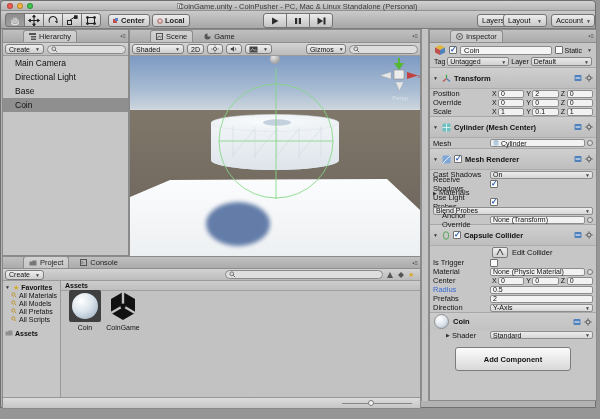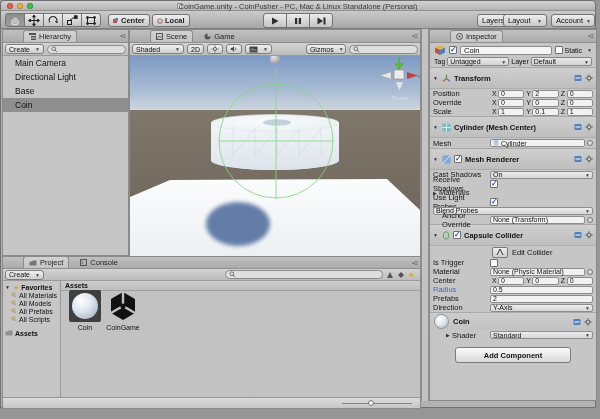--- a/index.html
+++ b/index.html
@@ -58,21 +58,21 @@
   .fld{flex:1;height:8px;background:#f2f2f2;border:1px solid #8d8d8d;border-radius:2px;font-size:7px;display:flex;align-items:center;padding:0 2px;color:#101010;min-width:0;}
   .dropfld{justify-content:space-between;background:linear-gradient(#ececec,#d6d6d6);}
   .axis{width:6px;flex:none;font-size:7px;margin-left:2px;}
   .cb{width:8px;height:8px;background:#fbfbfb;border:1px solid #6f6f6f;border-radius:1px;position:relative;flex:none;}
   .cb.on::after{content:"✓";position:absolute;left:0;top:-2px;font-size:8px;color:#2456b0;font-weight:bold;}
   .objdot{width:6px;height:6px;border:1px solid #777;border-radius:50%;background:#dcdcdc;flex:none;margin-left:2px;}
   .editrow{display:flex;align-items:center;height:12px;padding-left:62px;gap:4px;font-size:7.5px;}
   .editbtn{width:16px;height:11px;background:linear-gradient(#f0f0f0,#cecece);border:1px solid #7a7a7a;border-radius:2px;display:flex;align-items:center;justify-content:center;}
   .mathdr{display:flex;align-items:center;gap:4px;height:18px;padding:0 4px;background:linear-gradient(#cccccc,#c2c2c2);border-top:1px solid #a8a8a8;}
   .sphere{width:15px;height:15px;border-radius:50%;background:radial-gradient(circle at 35% 30%,#ffffff,#dde5ec 50%,#9db0c2);border:1px solid #909090;flex:none;}
-  .addcomp{margin:7px auto 0;width:116px;height:16px;display:flex;align-items:center;justify-content:center;font-size:7.5px;font-weight:bold;color:#111;background:linear-gradient(#fcfcfc,#d8d8d8);border:1px solid #7c7c7c;border-radius:3px;}
+  .addcomp{margin:7px auto 0;width:116px;height:24px;display:flex;align-items:center;justify-content:center;font-size:7.5px;font-weight:bold;color:#111;background:linear-gradient(#fcfcfc,#d8d8d8);border:1px solid #7c7c7c;border-radius:3px;}
   
   .proj{left:1px;top:255px;width:419px;height:153px;}
   .proj .tabbar{height:12px;}
   .proj .ptool{height:12px;}
   .pbody{position:absolute;left:0;top:24px;right:0;bottom:11px;display:flex;}
   .ptree{width:58px;flex:none;border-right:1px solid #999;background:#c6c6c6;padding-top:2px;}
   .trow{height:8px;display:flex;align-items:center;gap:2px;padding-left:2px;font-size:7px;color:#111;white-space:nowrap;}
   .trow.sub{padding-left:8px;}
   .trow.assets{margin-top:6px;font-weight:bold;}
   .ppane{flex:1;background:#c2c2c2;position:relative;}

